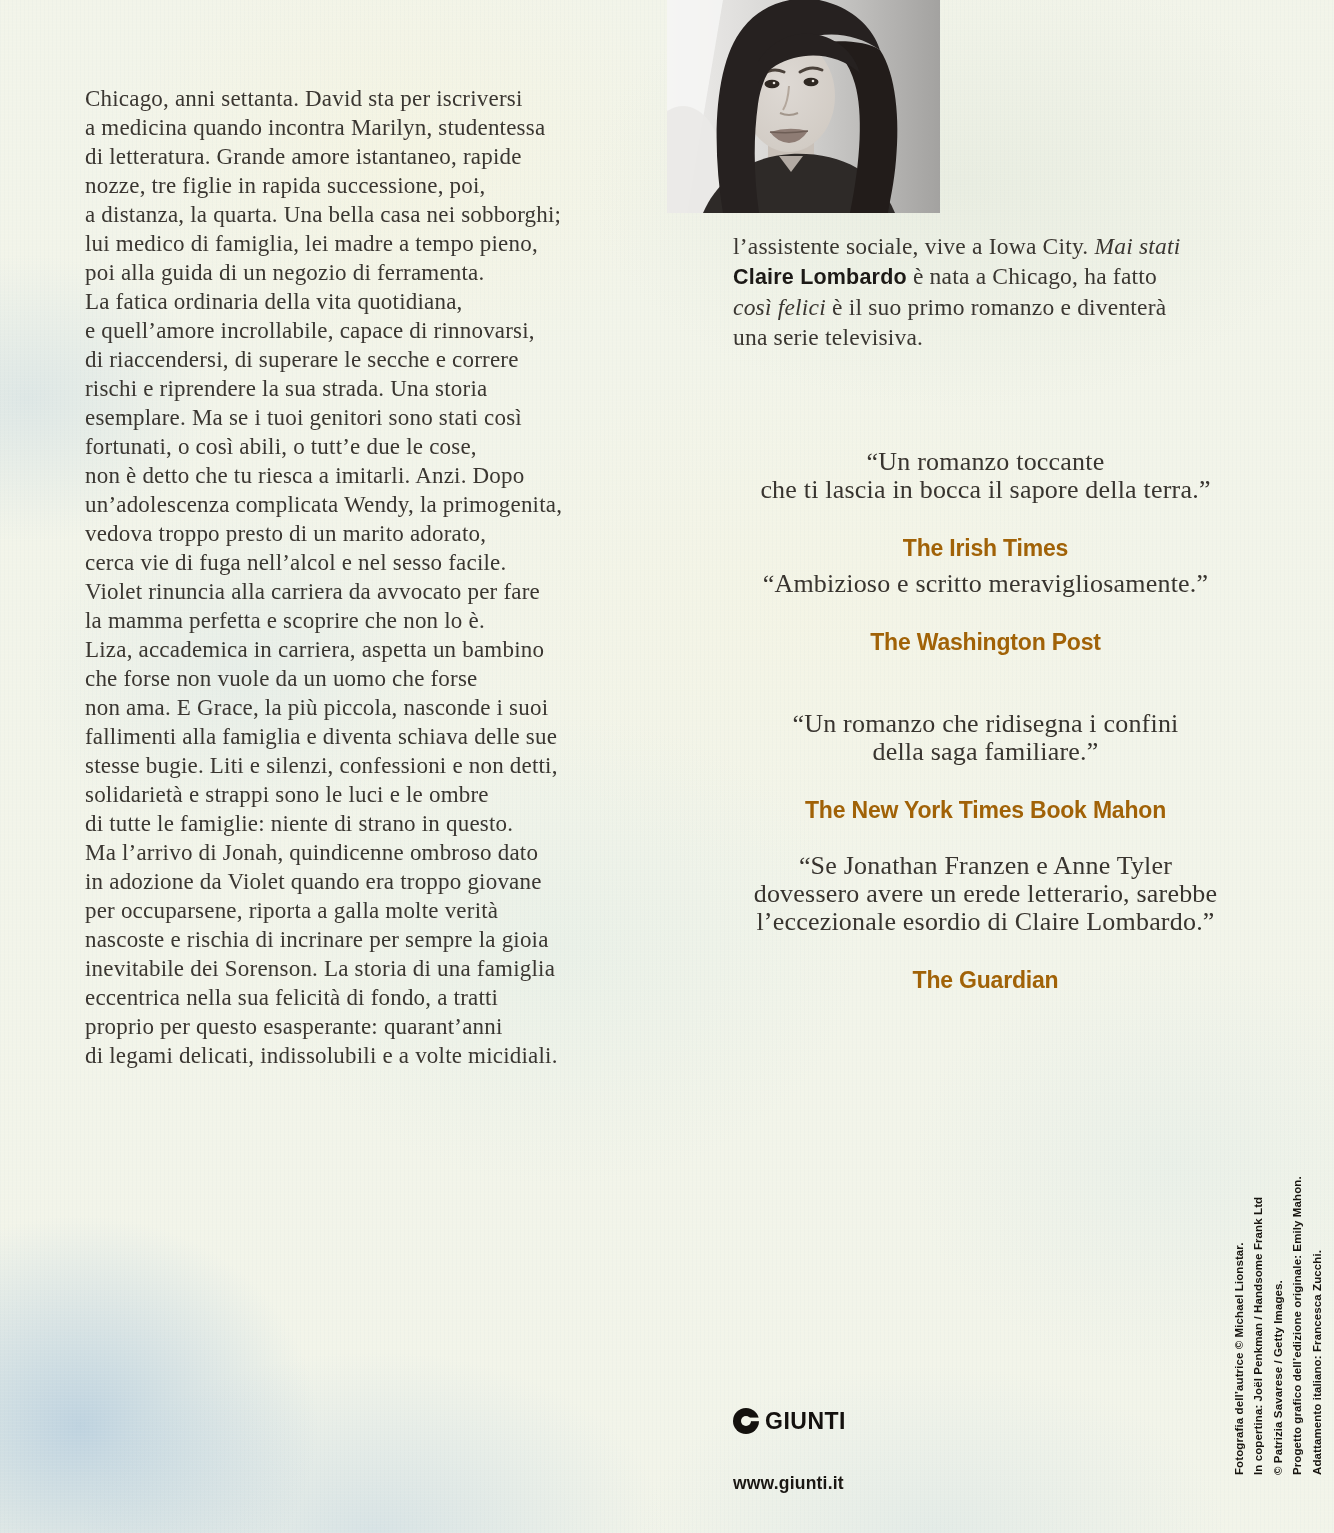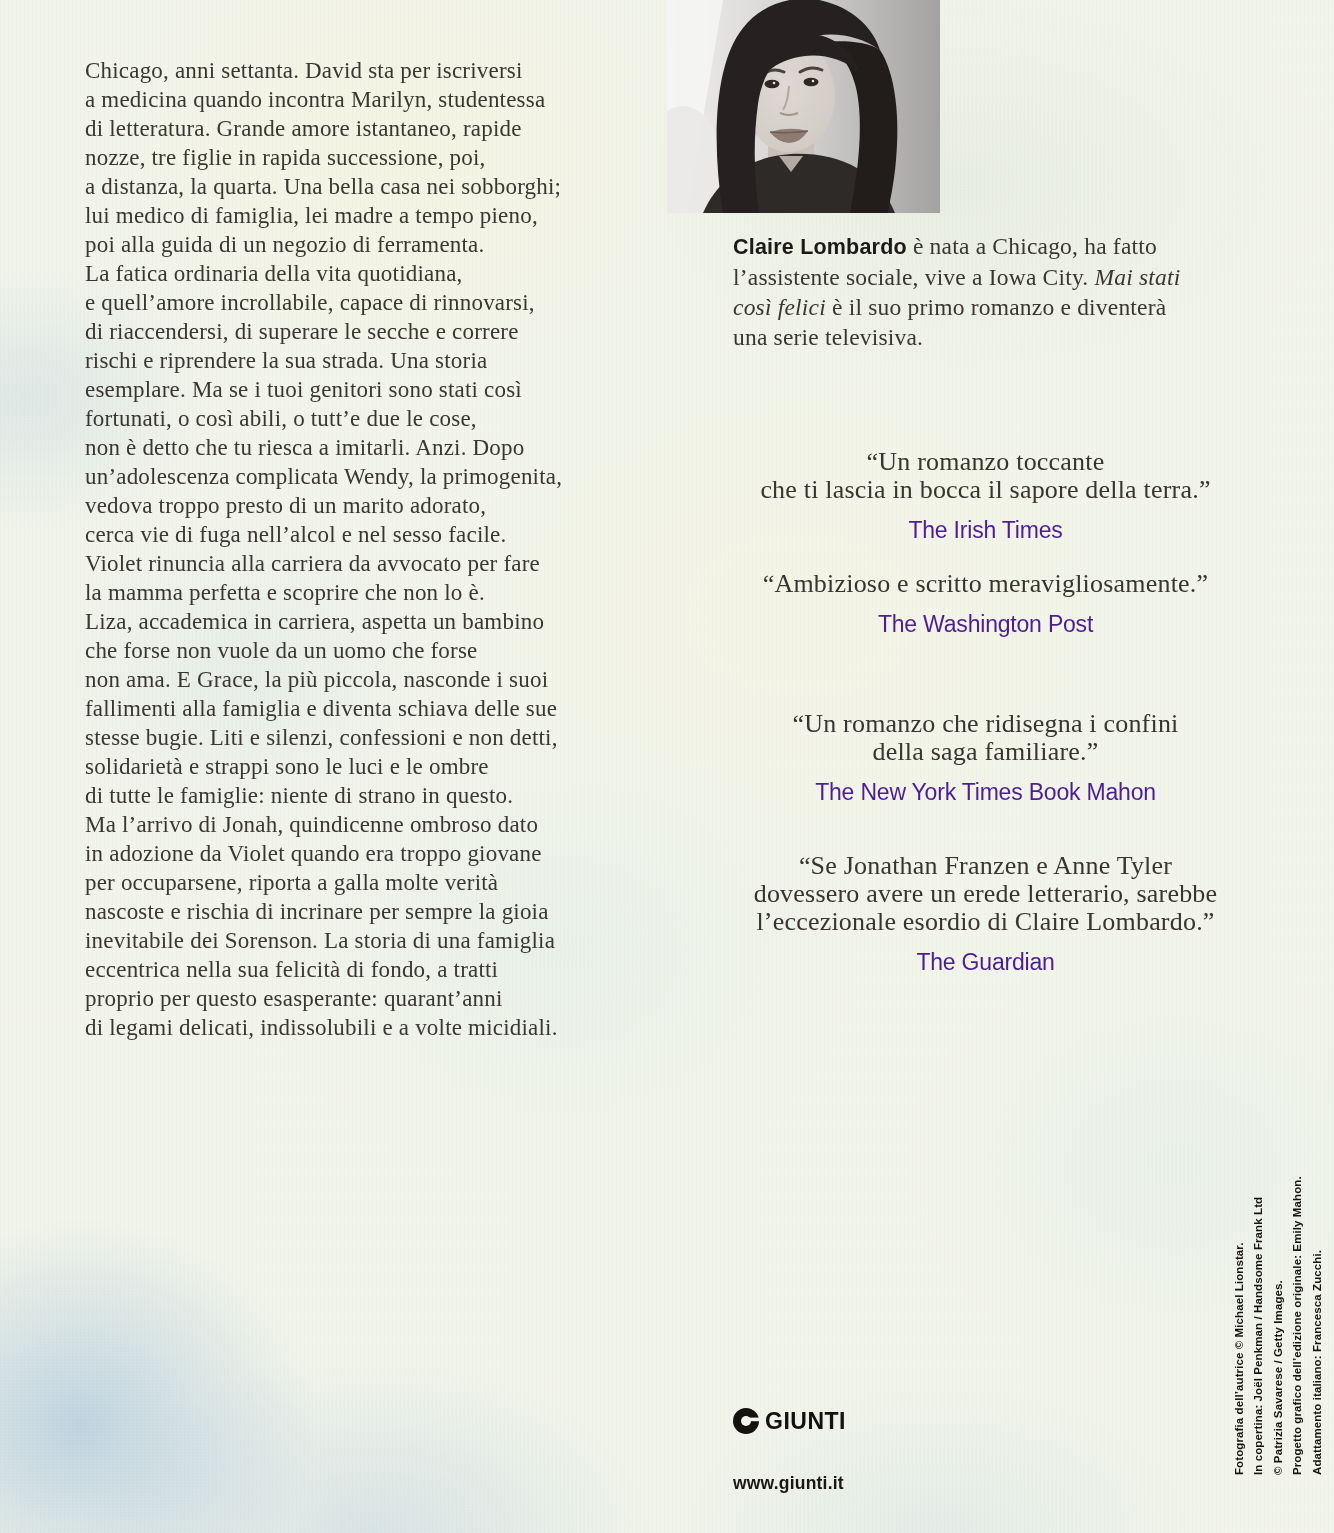--- a/index.html
+++ b/index.html
@@ -28,21 +28,21 @@
       radial-gradient(500px 360px at 60% 40%, rgba(247,244,220,0.30), rgba(247,244,220,0) 75%);
   }
   .texture::after{
     content:"";position:absolute;inset:0;
     background:
       repeating-linear-gradient(0deg, rgba(255,255,255,0.05) 0 1px, rgba(0,0,0,0) 1px 3px),
       repeating-linear-gradient(90deg, rgba(120,160,190,0.03) 0 1px, rgba(0,0,0,0) 1px 4px);
   }
 
   .synopsis{
-    position:absolute;left:85px;top:56px;width:612px;
+    position:absolute;left:85px;top:84px;width:612px;
     font-size:23px;line-height:29px;letter-spacing:0.2px;
     white-space:pre-line;
   }
 
   .photo{
     position:absolute;left:667px;top:0;width:273px;height:213px;
     background:#cfcecc;
   }
   .photo svg{display:block;width:100%;height:100%;}
 
@@ -57,24 +57,24 @@
   .bio-title{font-style:italic;}
 
   .quote{
     position:absolute;left:703px;width:565px;text-align:center;
   }
   .quote-text{
     font-size:26px;line-height:28px;letter-spacing:0.2px;
     white-space:pre-line;color:#38342f;
   }
   .quote-source{
-    margin-top:13px;
+    margin-top:31px;
     font-family:"Liberation Sans", sans-serif;
-    font-weight:400;font-size:23px;letter-spacing:-0.2px;
-    color:#4c1d95;
+    font-weight:700;font-size:23px;letter-spacing:-0.2px;
+    color:#a16207;
   }
   .q1{top:448px;} .q2{top:570px;} .q3{top:710px;text-align:center;} .q4{top:852px;}
 
   .publisher{
     position:absolute;left:733px;top:1408px;
     font-family:Liberation Sans, sans-serif;color:#14110e;
   }
   .publisher-logo-row{display:flex;align-items:center;height:26px;}
   .publisher-logo-row svg{display:block;}
   .publisher-name{
@@ -167,22 +167,22 @@
       <path d="M113,113 Q122,117 131,113" stroke="#a2968b" stroke-width="2" fill="none"></path>
       <path d="M103,132 Q122,126 141,131 Q133,143 122,143 Q110,142 103,132 Z" fill="#8e7c74"></path>
       <path d="M103,132 Q122,134 141,131" stroke="#6d5d55" stroke-width="1.5" fill="none"></path>
       <path d="M56,213 C44,140 48,62 76,28 C98,0 136,-8 166,4 C188,12 206,28 213,50 C190,34 160,30 137,40 C111,51 95,74 91,104 C86,140 87,178 92,213 Z" fill="#262120"></path>
       <path d="M213,50 C229,74 233,120 229,160 C227,184 223,200 221,213 L183,213 C194,160 196,112 188,84 C182,62 170,48 155,42 C180,40 201,42 213,50 Z" fill="#221c1a"></path>
       <path d="M91,62 C103,40 130,29 152,35 C173,40 187,54 193,73 C174,56 148,52 127,58 C111,62 99,71 91,83 Z" fill="#262120"></path>
     </svg>
   </div>
 
   <div class="bio">
+    <div><span>l’assistente sociale, vive a Iowa City. </span><span class="bio-title">Mai stati</span></div>
     <div><span class="bio-name">Claire Lombardo</span><span> è nata a Chicago, ha fatto</span></div>
-    <div><span>l’assistente sociale, vive a Iowa City. </span><span class="bio-title">Mai stati</span></div>
     <div><span class="bio-title">così felici</span><span> è il suo primo romanzo e diventerà</span></div>
     <div><span>una serie televisiva.</span></div>
   </div>
 
   <div class="quote q1">
     <div class="quote-text">“Un romanzo toccante
 che ti lascia in bocca il sapore della terra.”</div>
     <div class="quote-source">The Irish Times</div>
   </div>
   <div class="quote q2">

